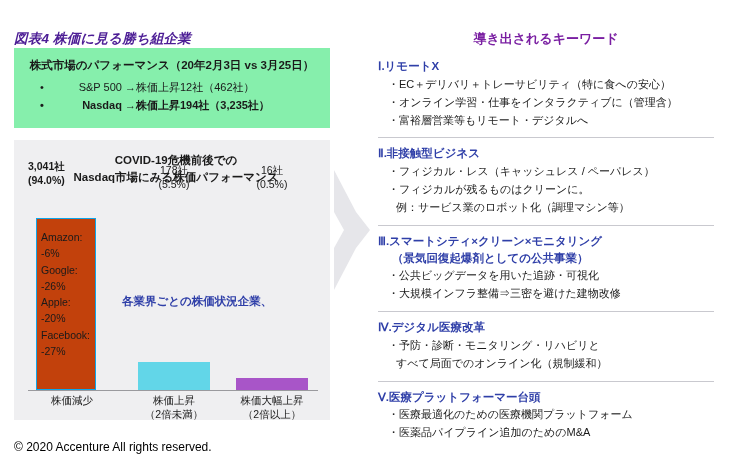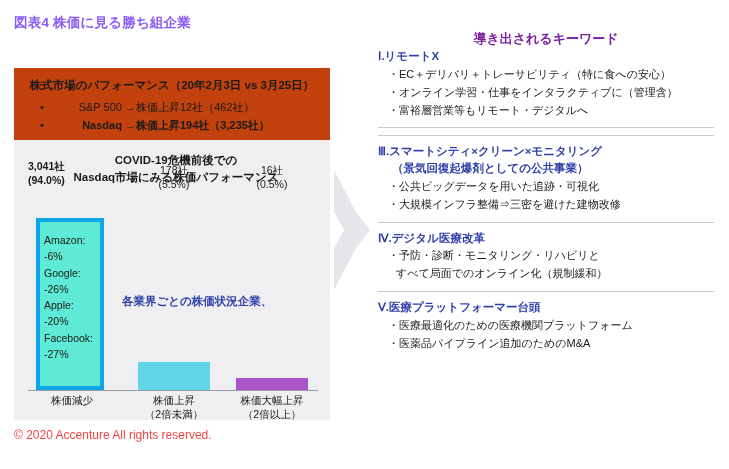--- a/index.html
+++ b/index.html
@@ -17,39 +17,39 @@
   }
   .page {
     position: relative;
     width: 729px;
     height: 469px;
   }
   
   .fig-title {
     position: absolute;
     left: 14px;
-    top: 14px;
+    top: 30px;
     font-size: 13.5px;
     font-weight: bold;
-    color: #8b5cf6;
+    color: #4c1d95;
     letter-spacing: 0.2px;
+    font-style: italic;
   }
   
   .left-col {
     position: absolute;
     left: 14px;
     top: 48px;
     width: 316px;
   }
   .perf-box {
-    background: #c2410c;
+    background: #86efac;
     padding: 10px 12px 12px 12px;
     box-sizing: border-box;
     width: 316px;
-    margin-top: 20px;
   }
   .perf-title {
     font-size: 11.5px;
     font-weight: bold;
     text-align: center;
     margin-bottom: 7px;
   }
   .perf-line {
     font-size: 11px;
     margin: 3px 0 3px 14px;
@@ -98,24 +98,24 @@
   }
   .bar-label {
     position: absolute;
     text-align: center;
     font-size: 10.5px;
     line-height: 1.3;
     white-space: nowrap;
   }
   .bar1 {
     left: 22px;
-    width: 68px;
+    width: 60px;
     height: 172px;
-    background: #5eead4;
-    border: 4px solid #0ea5e9;
+    background: #c2410c;
+    border: 1px solid #0ea5e9;
     box-sizing: border-box;
   }
   .bar1-inner {
     position: absolute;
     left: 4px;
     top: 10px;
     width: 64px;
     font-size: 10.5px;
     line-height: 1.55;
     color: #1a1a1a;
@@ -182,23 +182,23 @@
     top: 92px;
     width: 200px;
     font-size: 11.5px;
     font-weight: bold;
     color: #2f3fa8;
     line-height: 1.6;
   }
   .copyright {
     position: absolute;
     left: 14px;
-    top: 428px;
+    top: 440px;
     font-size: 12px;
-    color: #ef4444;
+    color: #000000;
   }
   .copyright .csym {
     font-size: 12px;
     vertical-align: top;
   }
   
   .arrow {
     position: absolute;
     left: 334px;
     top: 170px;
@@ -210,20 +210,21 @@
     position: absolute;
     left: 378px;
     top: 30px;
     width: 336px;
   }
   .kw-head {
     font-size: 13px;
     font-weight: bold;
     color: #7a1fa2;
     text-align: center;
+    margin-bottom: 10px;
   }
   .kw-block {
     margin-bottom: 9px;
   }
   .kw-title {
     font-size: 11.5px;
     font-weight: bold;
     color: #2f3fa8;
     line-height: 1.45;
   }
@@ -334,20 +335,28 @@
     <div class="kw-block">
       <div class="kw-title">
         <span>Ⅰ.</span><span>リモートX</span>
       </div>
       <div class="kw-item">・<span>EC＋デリバリ＋トレーサビリティ（特に食への安心）</span></div>
       <div class="kw-item">・<span>オンライン学習・仕事をインタラクティブに（管理含）</span></div>
       <div class="kw-item">・<span>富裕層営業等もリモート・デジタルへ</span></div>
     </div>
     <div class="divider"></div>
 
+    <div class="kw-block">
+      <div class="kw-title">
+        <span>Ⅱ.</span><span>非接触型ビジネス</span>
+      </div>
+      <div class="kw-item">・<span>フィジカル・レス（キャッシュレス / ペーパレス）</span></div>
+      <div class="kw-item">・<span>フィジカルが残るものはクリーンに。</span></div>
+      <div class="kw-item" style="text-indent:0; padding-left:8px;"><span>例：サービス業のロボット化（調理マシン等）</span></div>
+    </div>
     <div class="divider"></div>
 
     <div class="kw-block">
       <div class="kw-title">
         <span>Ⅲ.</span><span>スマートシティ×クリーン×モニタリング</span>
         <span class="sub">（景気回復起爆剤としての公共事業）</span>
       </div>
       <div class="kw-item">・<span>公共ビッグデータを用いた追跡・可視化</span></div>
       <div class="kw-item">・<span>大規模インフラ整備⇒三密を避けた建物改修</span></div>
     </div>

